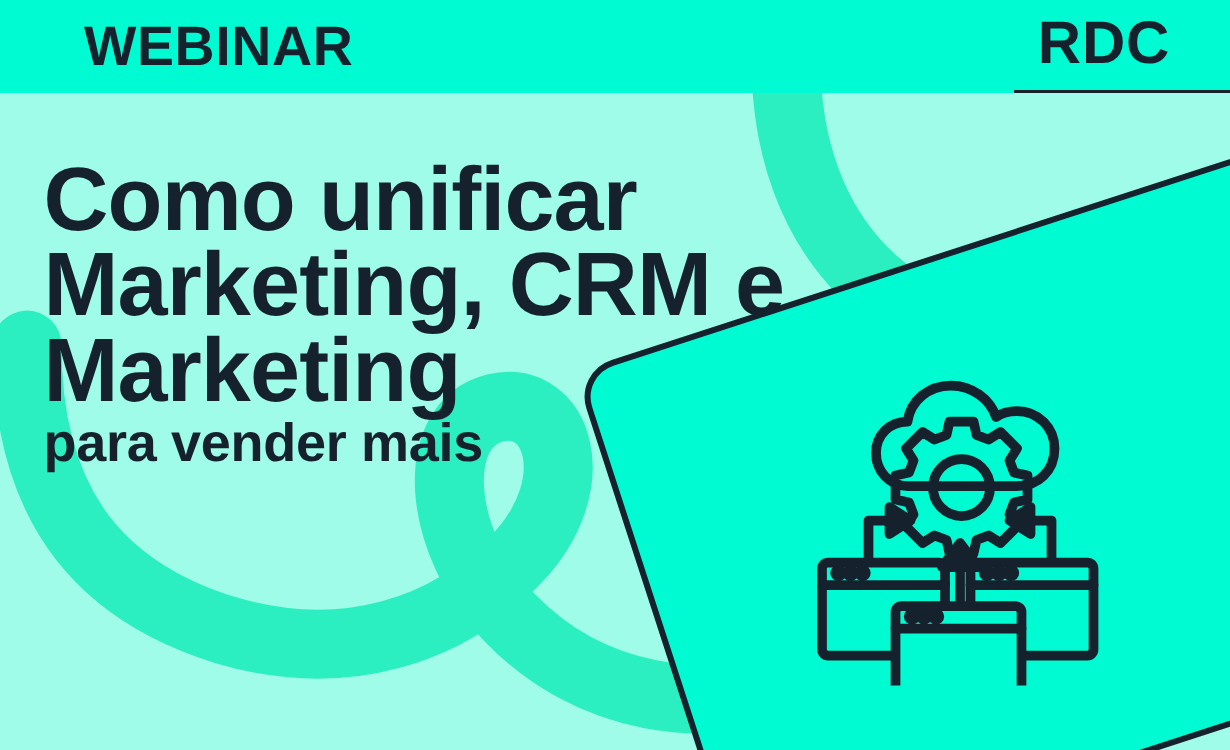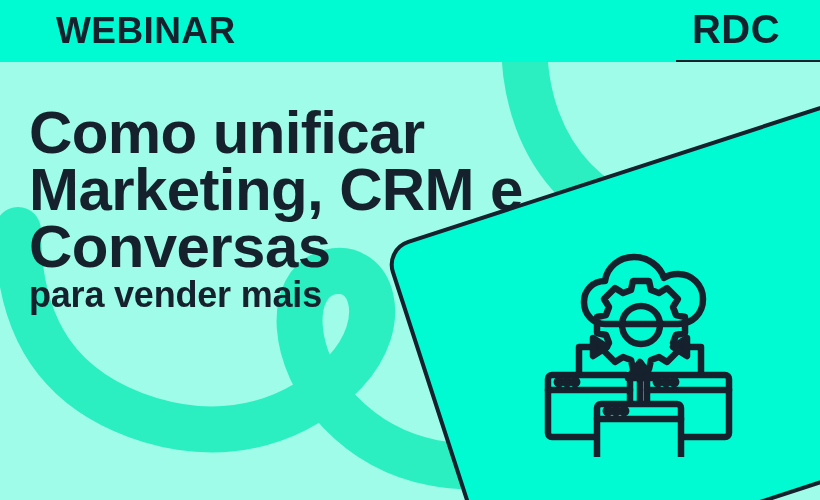--- a/index.html
+++ b/index.html
@@ -209,21 +209,21 @@
         <circle cx="73" cy="159" r="2.2" fill="#16212E"></circle>
         <circle cx="81" cy="159" r="2.2" fill="#16212E"></circle>
         <circle cx="89" cy="159" r="2.2" fill="#16212E"></circle>
       </g>
     </g>
   </svg>
 
   <div id="headline-block">
     <div class="headline-line">Como unificar</div>
     <div class="headline-line">Marketing, CRM e</div>
-    <div class="headline-line">Conversas</div>
+    <div class="headline-line">Marketing</div>
     <div id="subheadline">para vender mais</div>
   </div>
 
   <div id="header-bar">
     <div id="webinar-label">WEBINAR</div>
   </div>
   <div id="rdc-badge"></div>
   <div id="rdc-label">RDC</div>
 
 </div>

